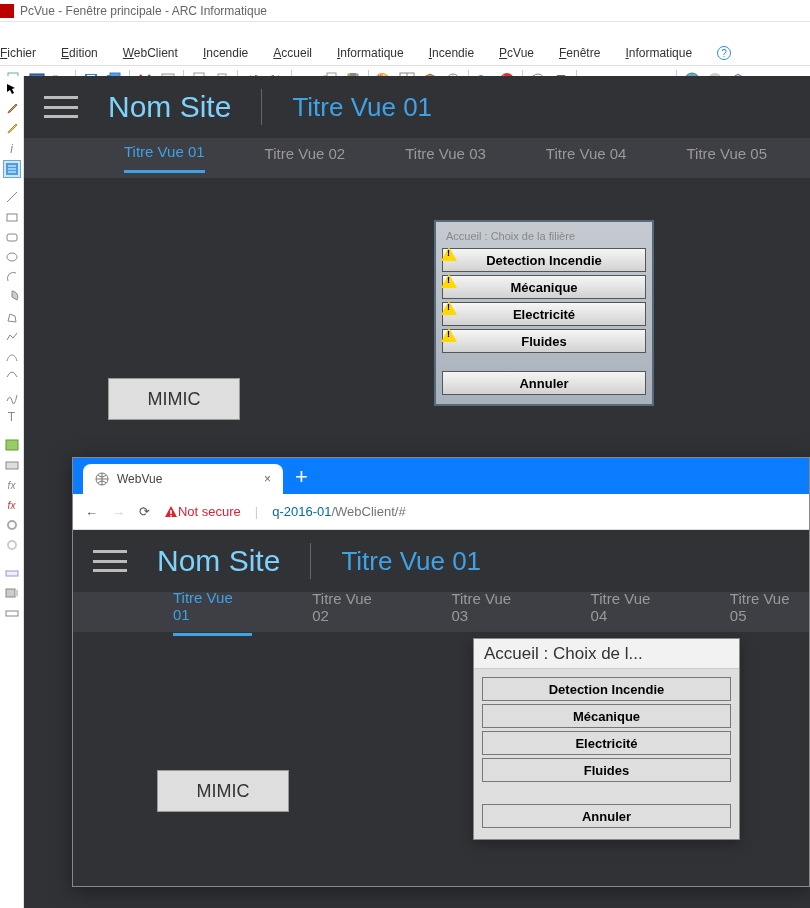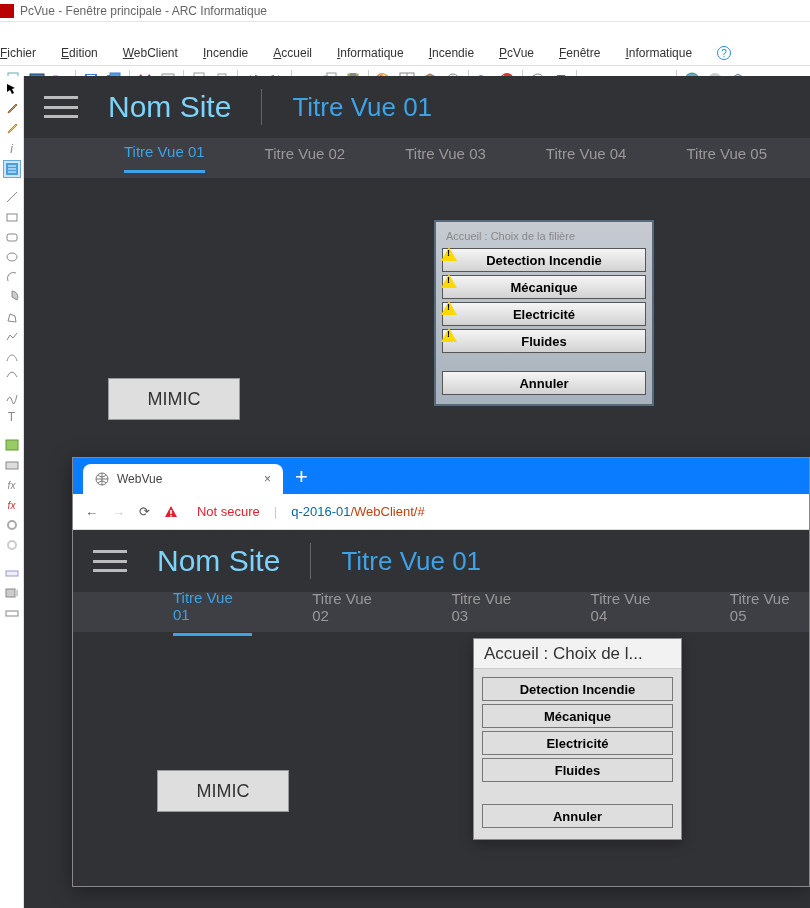--- a/index.html
+++ b/index.html
@@ -55,22 +55,22 @@
 .warn-tri::after { content: "!"; position: absolute; left: -2px; top: 1px; font-size: 9px; color: #000; font-weight: bold; }
 .popup-cancel { margin-top: 18px; }
 
 
 .browser { position: absolute; left: 48px; top: 370px; right: 0; height: 430px; background: #fff; border: 1px solid #888; box-shadow: 0 4px 20px rgba(0,0,0,.4); margin-top: 11px; }
 .browser-tabs { height: 36px; background: #0a7cff; display: flex; align-items: flex-end; padding-left: 10px; }
 .browser-tab { height: 30px; background: #fff; border-radius: 8px 8px 0 0; display: flex; align-items: center; padding: 0 12px; font-size: 12px; color: #444; gap: 8px; min-width: 200px; }
 .browser-tab-close { margin-left: auto; color: #666; }
 .new-tab { color: #fff; font-size: 22px; margin-left: 12px; margin-bottom: 4px; }
 .browser-url { height: 36px; background: #fff; border-bottom: 1px solid #ddd; display: flex; align-items: center; padding: 0 12px; gap: 14px; font-size: 13px; color: #555; }
-.url-badge { color: #d23; display: flex; align-items: center; gap: 19px; }
-.url-text { color: #c2410c; }
+.url-badge { color: #d23; display: flex; align-items: center; gap: 0; }
+.url-text { color: #737373; }
 
 
 .inner-app { background: #313236; height: calc(100% - 72px); position: relative; }
 
 
 .web-popup { position: absolute; background: #dedede; border: 1px solid #888; box-shadow: 0 4px 12px rgba(0,0,0,.3); }
 .web-popup-title { height: 30px; background: #f2f2f2; border-bottom: 1px solid #ccc; display: flex; align-items: center; padding: 0 10px; font-size: 17px; color: #333; }
 .web-popup-body { padding: 8px; }
 .web-popup-btn { height: 24px; background: #dedede; border: 1px solid #777; margin-bottom: 3px; display: flex; align-items: center; justify-content: center; font-size: 13px; font-weight: bold; color: #000; }
 .web-popup-cancel { margin-top: 22px; }
@@ -470,21 +470,21 @@
       <div class="tabs">
         <div class="tab active">Titre Vue 01</div>
         <div class="tab">Titre Vue 02</div>
         <div class="tab">Titre Vue 03</div>
         <div class="tab">Titre Vue 04</div>
         <div class="tab">Titre Vue 05</div>
       </div>
 
       <div class="mimic" style="left:84px; top:240px;">MIMIC</div>
 
-      <div class="web-popup" style="left:400px; top:108px; width:209px;">
+      <div class="web-popup" style="left:400px; top:108px; width:267px;">
         <div class="web-popup-title">Accueil : Choix de l...</div>
         <div class="web-popup-body">
           <div class="web-popup-btn">Detection Incendie</div>
           <div class="web-popup-btn">Mécanique</div>
           <div class="web-popup-btn">Electricité</div>
           <div class="web-popup-btn">Fluides</div>
           <div class="web-popup-btn web-popup-cancel">Annuler</div>
         </div>
       </div>
     </div>

